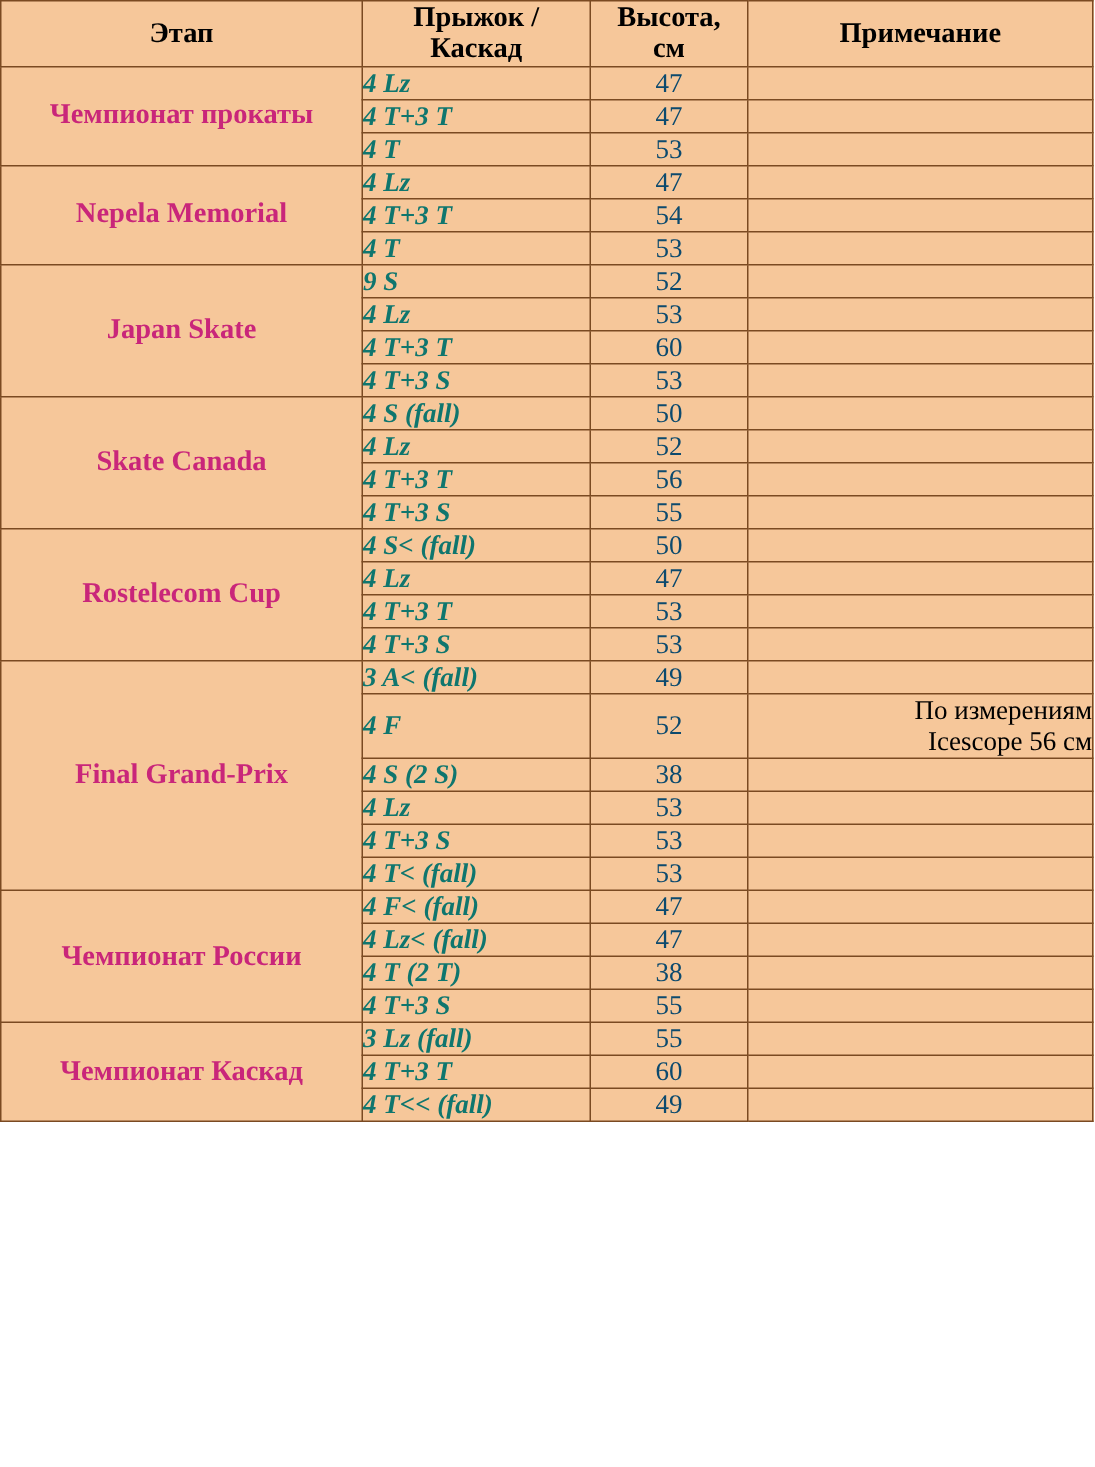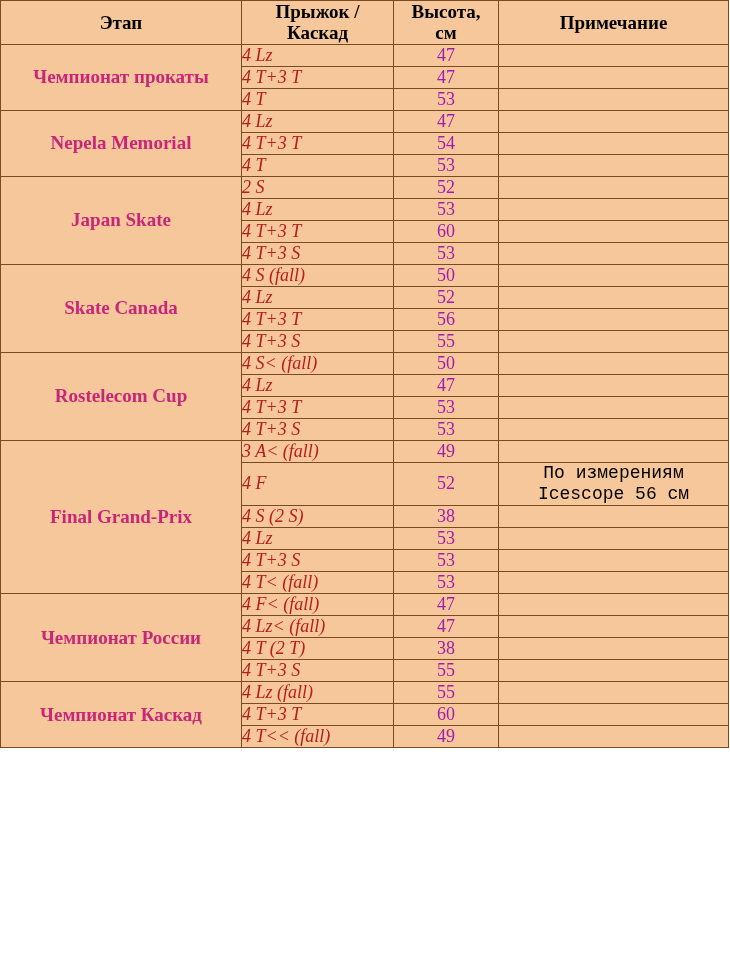--- a/index.html
+++ b/index.html
@@ -46,41 +46,41 @@
     font-family: "Liberation Serif", serif;
     font-size: 19px;
     font-weight: bold;
     color: #c9267a;
     padding: 4px 6px;
     line-height: 1.15;
   }
   td.jump-cell {
     font-family: "Liberation Serif", serif;
     font-style: italic;
-    font-weight: normal;
+    font-weight: bold;
     font-size: 18px;
-    color: #b91c1c;
+    color: #0f766e;
     text-align: left;
     padding: 3px 0 3px 8px;
     vertical-align: middle;
     white-space: nowrap;
   }
   td.height-cell {
     font-family: "Liberation Serif", serif;
     font-size: 18px;
-    color: #a21caf;
+    color: #0c4a6e;
     text-align: center;
     vertical-align: middle;
     padding: 3px 2px;
   }
   td.note-cell {
-    font-family: Liberation Mono, monospace;
+    font-family: Liberation Serif, serif;
     font-size: 18px;
     color: #000000;
-    text-align: center;
+    text-align: right;
     vertical-align: middle;
     padding: 4px 6px;
     line-height: 1.18;
     white-space: pre-line;
   }
 </style>
 </head>
 <body>
 
 <table class="jump-table">
@@ -128,21 +128,21 @@
         <td class="height-cell">54</td>
         <td class="note-cell"></td>
       </tr>
       <tr>
         <td class="jump-cell">4 T</td>
         <td class="height-cell">53</td>
         <td class="note-cell"></td>
       </tr>
       <tr>
         <td class="stage-cell" rowspan="4">Japan Skate</td>
-        <td class="jump-cell">2 S</td>
+        <td class="jump-cell">9 S</td>
         <td class="height-cell">52</td>
         <td class="note-cell"></td>
       </tr>
       <tr>
         <td class="jump-cell">4 Lz</td>
         <td class="height-cell">53</td>
         <td class="note-cell"></td>
       </tr>
       <tr>
         <td class="jump-cell">4 T+3 T</td>
@@ -244,21 +244,21 @@
         <td class="height-cell">38</td>
         <td class="note-cell"></td>
       </tr>
       <tr>
         <td class="jump-cell">4 T+3 S</td>
         <td class="height-cell">55</td>
         <td class="note-cell"></td>
       </tr>
       <tr>
         <td class="stage-cell" rowspan="3">Чемпионат Каскад</td>
-        <td class="jump-cell">4 Lz (fall)</td>
+        <td class="jump-cell">3 Lz (fall)</td>
         <td class="height-cell">55</td>
         <td class="note-cell"></td>
       </tr>
       <tr>
         <td class="jump-cell">4 T+3 T</td>
         <td class="height-cell">60</td>
         <td class="note-cell"></td>
       </tr>
       <tr>
         <td class="jump-cell">4 T&lt;&lt; (fall)</td>

